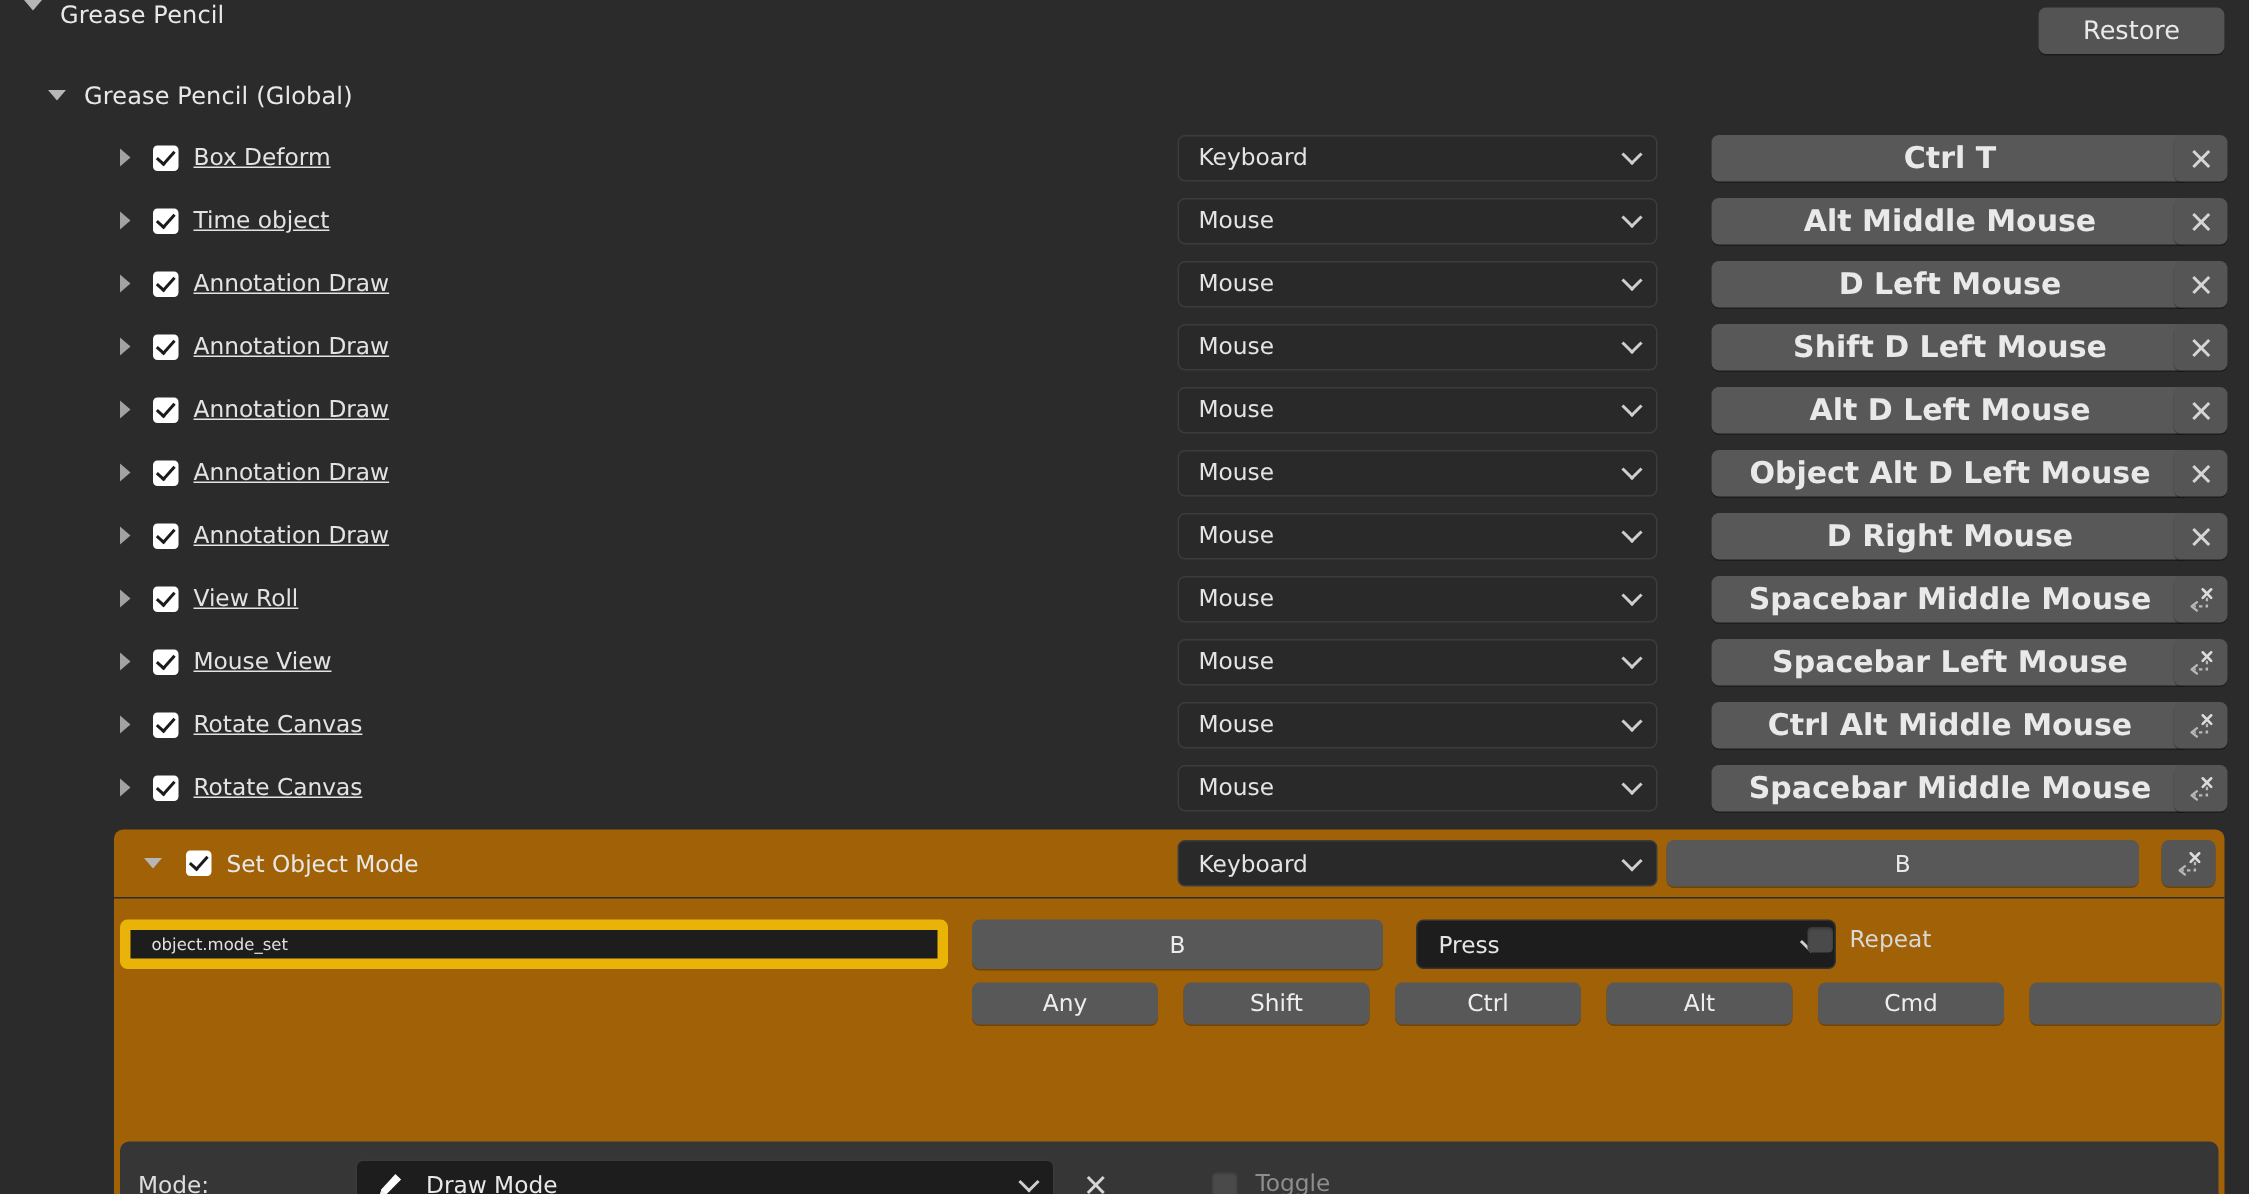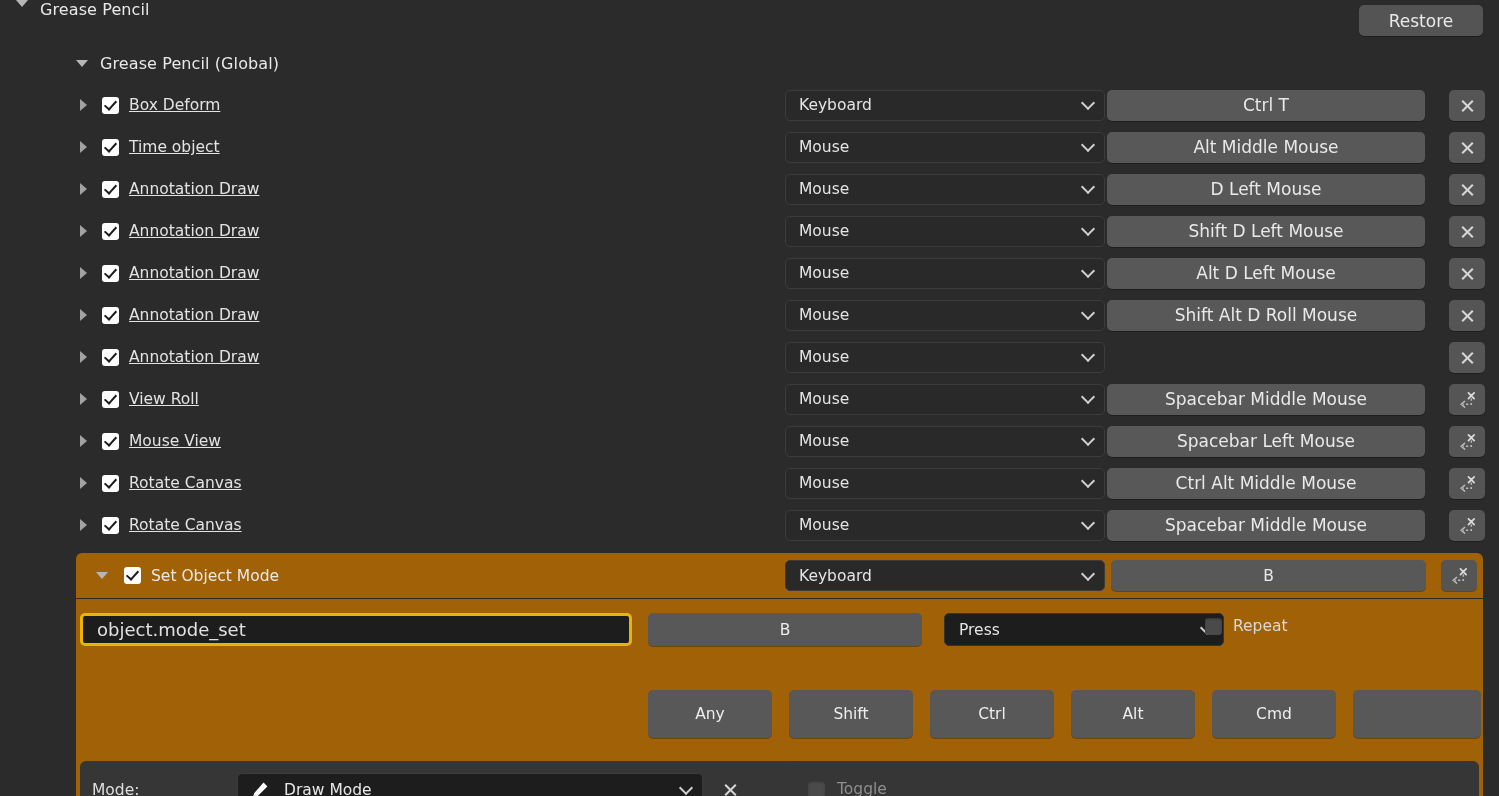--- a/index.html
+++ b/index.html
@@ -58,21 +58,21 @@
     font-size: 17px;
     display: flex;
     align-items: center;
     justify-content: center;
     box-shadow: 0 1px 0 rgba(0,0,0,.35);
   }
   .sub-header {
     height: 42px;
     display: flex;
     align-items: center;
-    padding-left: 76px;
+    padding-left: 32px;
   }
   .sub-header .hdr-title { font-size: 16px; }
 
   
   .km-row {
     height: 42px;
     display: flex;
     align-items: center;
     position: relative;
   }
@@ -131,31 +131,32 @@
     position: absolute;
     right: 11px;
     top: 50%;
     width: 8px; height: 8px;
     border: solid #cfcfcf;
     border-width: 0 2px 2px 0;
     transform: translateY(-70%) rotate(45deg);
   }
   .km-key {
     position: absolute;
-    left: 1107px;
+    left: 1141px;
     width: 318px;
     height: 31px;
     background: #585858;
     border-radius: 5px;
     display: flex;
     align-items: center;
     justify-content: center;
     color: #e9e9e9;
-    font-size: 17px;
+    font-size: 20px;
     box-shadow: 0 1px 0 rgba(0,0,0,.3);
+    font-weight: bold;
   }
   .km-act {
     position: absolute;
     left: 1449px;
     width: 36px;
     height: 31px;
     background: #555555;
     border-radius: 5px;
     display: flex;
     align-items: center;
@@ -240,28 +241,28 @@
   .restore-glyph { width: 19px; height: 19px; display:block; }
 
   .exp-body { position: relative; height: 112px; }
   .op-id {
     position: absolute;
     left: 4px;
     top: 14px;
     width: 552px;
     height: 33px;
     background: #1d1d1d;
-    border: 3px solid #eab308;
+    border: 7px solid #eab308;
     border-radius: 5px;
     box-sizing: border-box;
     display: flex;
     align-items: center;
     padding-left: 14px;
     color: #e0e0e0;
-    font-size: 18px;
+    font-size: 11px;
   }
   .key-field {
     position: absolute;
     left: 572px;
     top: 14px;
     width: 274px;
     height: 33px;
     background: #585858;
     border-radius: 5px;
     display: flex;
@@ -298,30 +299,29 @@
 
   .mod-row {
     position: absolute;
     left: 572px;
     top: 56px;
     display: flex;
     gap: 17px;
   }
   .mod-btn {
     width: 124px;
-    height: 48px;
+    height: 28px;
     background: #585858;
     border-radius: 5px;
     display: flex;
     align-items: center;
     justify-content: center;
     color: #ededed;
     font-size: 15.5px;
     box-shadow: 0 1px 0 rgba(0,0,0,.3);
-    margin-top: 35px;
   }
   .mod-btn.blank { width: 128px; }
 
   .prop-panel {
     position: absolute;
     left: 4px;
     right: 4px;
     top: 162px;
     height: 56px;
     background: #363636;
@@ -469,35 +469,36 @@
       <div class="km-row">
         <span class="km-expand">
           <span class="tri-right"></span>
         </span>
         <span class="cbox checked"></span>
         <span class="km-label">Annotation Draw</span>
         <span class="km-type">
           <span>Mouse</span>
           <span class="chev"></span>
         </span>
-        <span class="km-key">Shift Alt D Roll Mouse</span>
+        <span class="km-key">Object Alt D Left Mouse</span>
         <span class="km-act">
           <span class="x-glyph"></span>
         </span>
       </div>
       <div class="km-row">
         <span class="km-expand">
           <span class="tri-right"></span>
         </span>
         <span class="cbox checked"></span>
         <span class="km-label">Annotation Draw</span>
         <span class="km-type">
           <span>Mouse</span>
           <span class="chev"></span>
         </span>
+        <span class="km-key">D Right Mouse</span>
         <span class="km-act">
           <span class="x-glyph"></span>
         </span>
       </div>
       <div class="km-row">
         <span class="km-expand">
           <span class="tri-right"></span>
         </span>
         <span class="cbox checked"></span>
         <span class="km-label">View Roll</span>

